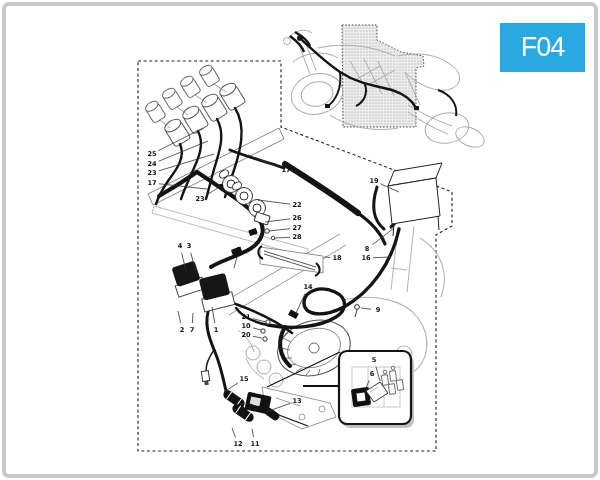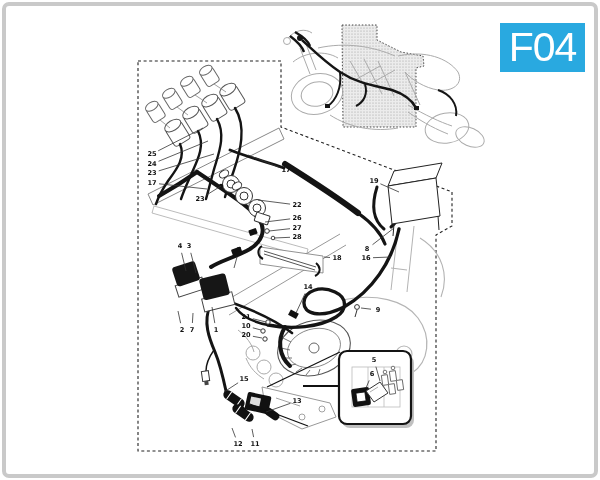--- a/index.html
+++ b/index.html
@@ -1,19 +1,19 @@
 <!DOCTYPE html>
 <html><head>
 <meta charset="utf-8">
 <style>
   html,body{margin:0;padding:0;background:#fff;width:600px;height:480px;overflow:hidden;}
   .stage{position:relative;width:600px;height:480px;background:#fff;font-family:"Liberation Sans",sans-serif;}
   .page-frame{position:absolute;left:2px;top:2px;right:2px;bottom:2px;border:4px solid #c9c9c9;border-radius:7px;pointer-events:none;}
   .badge{position:absolute;left:500px;top:23px;width:85px;height:49px;display:flex;align-items:center;justify-content:center;
-         font-size:41px;font-weight:400;letter-spacing:-1px;line-height:1;}
+         font-size:27px;font-weight:400;letter-spacing:-1px;line-height:1;}
   svg.canvas{position:absolute;left:0;top:0;}
   text.callout{font-family:"DejaVu Sans","Liberation Sans",sans-serif;font-size:6.6px;font-weight:bold;text-anchor:middle;}
   line.leader{stroke:#333;stroke-width:0.8;}
 </style>
 </head>
 <body>
 
 <div class="stage">
 
   <svg class="canvas" width="600" height="480" viewBox="0 0 600 480">

